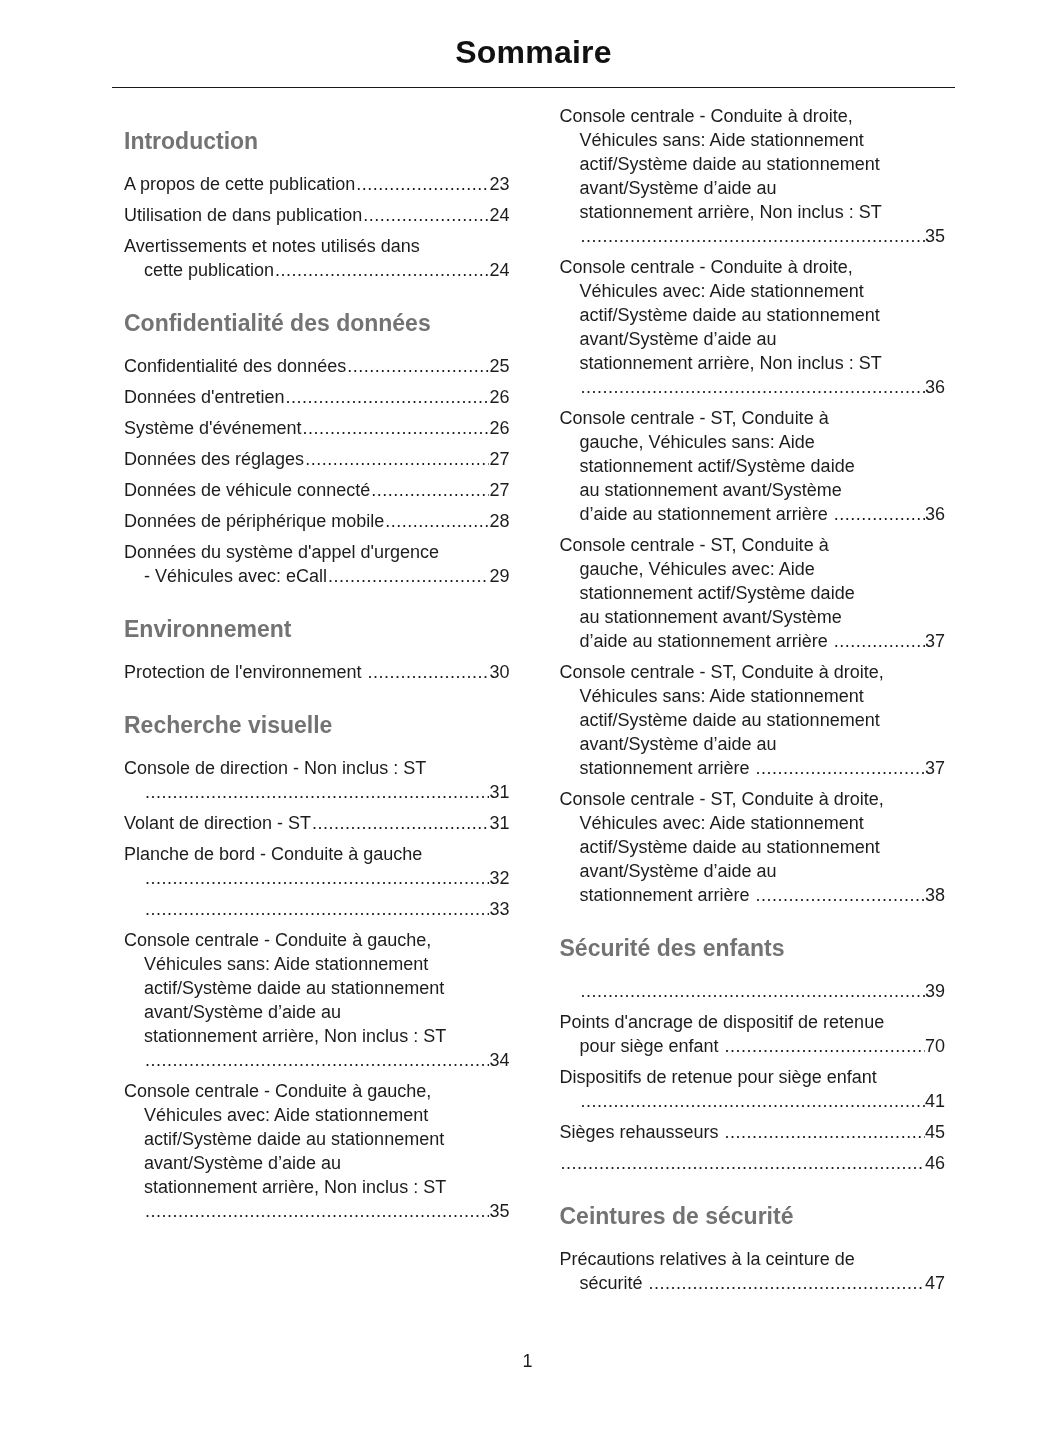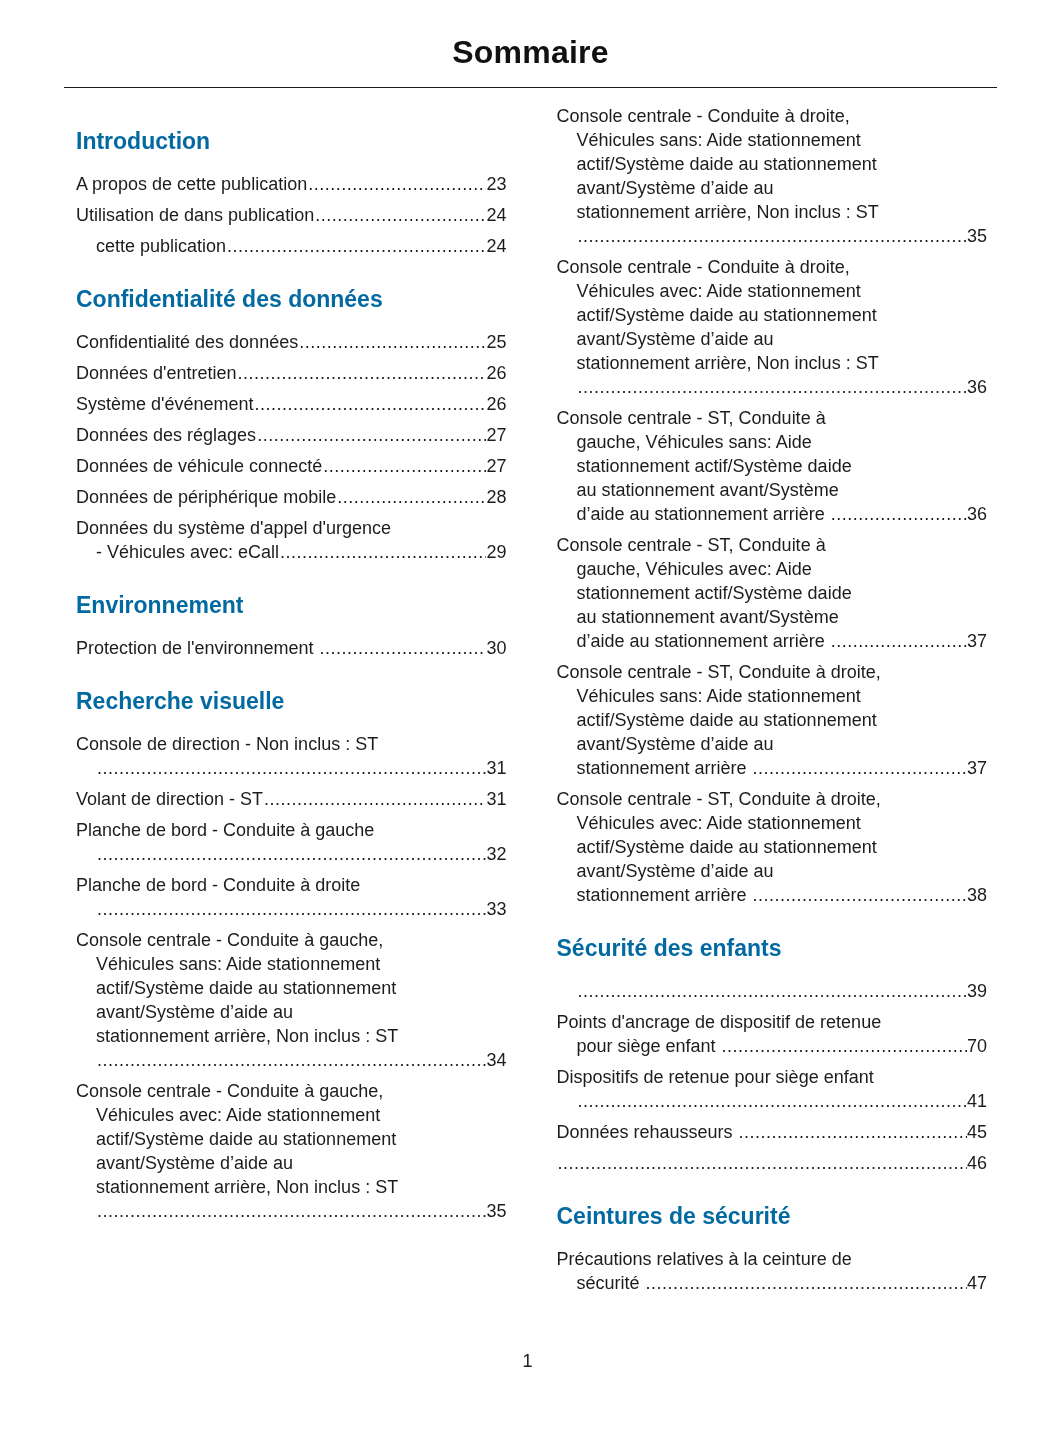--- a/index.html
+++ b/index.html
@@ -5,21 +5,21 @@
   html, body { margin: 0; padding: 0; }
   body {
     width: 1055px;
     height: 1448px;
     background: #ffffff;
     color: #1c1c1c;
     font-family: "Liberation Sans", "DejaVu Sans", sans-serif;
     position: relative;
     overflow: hidden;
   }
-  .sheet { padding: 26px 58px 0 64px; }
+  .sheet { padding: 26px 100px 0 64px; margin-left: 48px; }
 
   .header h1 {
     text-align: center;
     font-size: 32px;
     font-weight: bold;
     color: #111;
     margin: 8px 0 16px 0;
     letter-spacing: 0.2px;
   }
   .rule {
@@ -31,21 +31,21 @@
   .columns {
     display: flex;
     gap: 50px;
     padding: 16px 10px 0 12px;
   }
   .col { flex: 1 1 0; min-width: 0; }
 
   .toc-section h2 {
     font-size: 23px;
     font-weight: bold;
-    color: #0369a1;
+    color: #737373;
     margin: 28px 0 17px 0;
   }
   .toc-section:first-child h2 { margin-top: 24px; }
 
   .entry {
     font-size: 18px;
     line-height: 24px;
     margin: 0 0 7px 0;
   }
   .line { display: block; }
@@ -97,20 +97,21 @@
             </div>
           </div>
           <div class="entry">
             <div class="line last">
               <span class="txt">Utilisation de dans publication</span>
               <span class="dots">....................................................................................................................................................................................</span>
               <span class="pg">24</span>
             </div>
           </div>
           <div class="entry">
+            <div class="line">Avertissements et notes utilisés dans</div>
             <div class="line last indent">
               <span class="txt">cette publication</span>
               <span class="dots">....................................................................................................................................................................................</span>
               <span class="pg">24</span>
             </div>
           </div>
         </section>
         <section class="toc-section">
           <h2 class="heading">Confidentialité des données</h2>
           <div class="entry">
@@ -193,21 +194,20 @@
           </div>
           <div class="entry">
             <div class="line">Planche de bord - Conduite à gauche</div>
             <div class="line last indent">
               <span class="txt"></span>
               <span class="dots">....................................................................................................................................................................................</span>
               <span class="pg">32</span>
             </div>
           </div>
           <div class="entry">
-            <div class="line">Planche de bord - Conduite à droite</div>
             <div class="line last indent">
               <span class="txt"></span>
               <span class="dots">....................................................................................................................................................................................</span>
               <span class="pg">33</span>
             </div>
           </div>
           <div class="entry">
             <div class="line">Console centrale - Conduite à gauche,</div>
             <div class="line indent">Véhicules sans: Aide stationnement</div>
             <div class="line indent">actif/Système daide au stationnement</div>
@@ -324,21 +324,21 @@
           <div class="entry">
             <div class="line">Dispositifs de retenue pour siège enfant</div>
             <div class="line last indent">
               <span class="txt"></span>
               <span class="dots">....................................................................................................................................................................................</span>
               <span class="pg">41</span>
             </div>
           </div>
           <div class="entry">
             <div class="line last">
-              <span class="txt">Données rehausseurs </span>
+              <span class="txt">Sièges rehausseurs </span>
               <span class="dots">....................................................................................................................................................................................</span>
               <span class="pg">45</span>
             </div>
           </div>
           <div class="entry">
             <div class="line last">
               <span class="dots">....................................................................................................................................................................................</span>
               <span class="pg">46</span>
             </div>
           </div>

